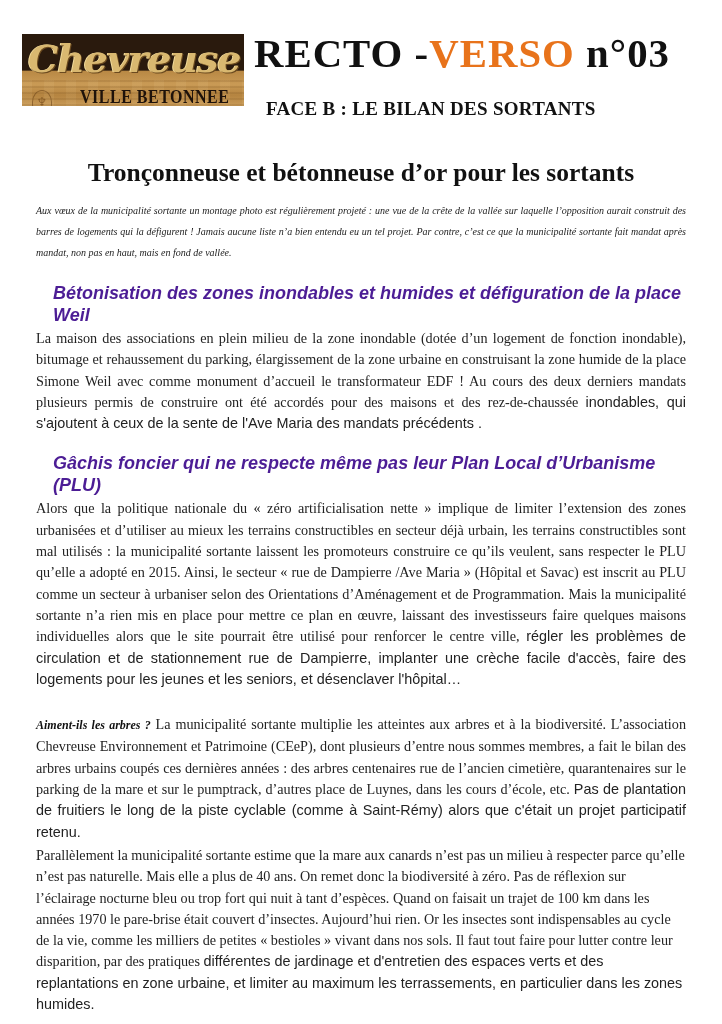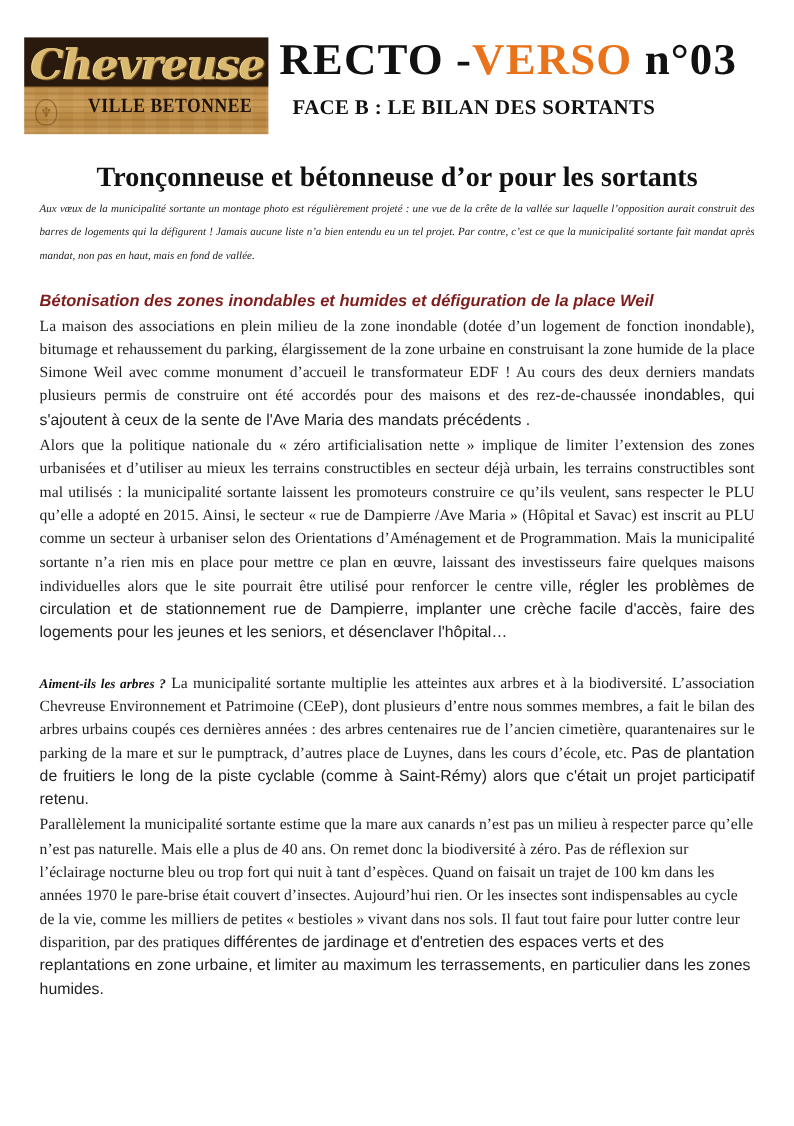--- a/index.html
+++ b/index.html
@@ -1,20 +1,20 @@
 <!DOCTYPE html>
 <html><head>
 <meta charset="utf-8">
 <style>
   html, body { margin:0; padding:0; background:#ffffff; }
   body { width:722px; height:1024px; position:relative; overflow:hidden; color:#111; }
 
   .masthead { position:absolute; left:22px; top:34px; width:680px; height:90px; }
   .logo {
-    position:absolute; left:0; top:0; width:222px; height:88px;
+    position:absolute; left:0; top:0; width:222px; height:72px;
     background: linear-gradient(180deg, #2a1a0d 0%, #2a1a0d 50%, #b98945 52%, #c99a55 70%, #b58440 85%, #c99b58 100%);
     overflow:hidden;
   }
   .logo::after {
     content:""; position:absolute; left:0; right:0; top:46px; bottom:0;
     background: repeating-linear-gradient(0deg, rgba(120,80,30,.18) 0 2px, transparent 2px 6px),
                 repeating-linear-gradient(90deg, rgba(255,230,180,.08) 0 10px, transparent 10px 22px);
   }
   .logo-script {
     position:absolute; left:6px; top:2px; z-index:2;
@@ -38,40 +38,40 @@
     position:absolute; left:236px; top:-4px; white-space:nowrap;
     font-family:"Liberation Serif", serif; font-weight:bold; font-size:40px;
     letter-spacing:1px; transform:scaleX(1.02);
   }
   .title-line .verso { color:#e8731b; }
   .subtitle {
     position:absolute; left:248px; top:44px;
     font-family:"Liberation Serif", serif; font-weight:bold; font-size:16.5px; color:#111;
   }
   .face-b {
-    position:absolute; left:244px; top:54px;
+    position:absolute; left:244px; top:64px;
     font-family:"Liberation Serif", serif; font-weight:bold; font-size:19px; color:#111;
     letter-spacing:0.3px;
   }
 
   .article { position:absolute; left:36px; top:146px; width:650px; }
   .main-title {
-    margin:0; text-align:center;
+    margin:12px; text-align:center;
     font-family:"Liberation Serif", serif; font-weight:bold; font-size:25.5px;
     line-height:30px; color:#111; white-space:nowrap;
   }
   .intro {
     margin:4px 0 0 0;
     font-family:"Liberation Serif", serif; font-style:italic; font-size:10px;
     line-height:21px; text-align:justify; color:#222;
   }
   .section-h {
-    margin:19px 0 0 0;
+    margin:19px 0 0 17px;
     font-family:"Liberation Sans", sans-serif; font-weight:bold; font-style:italic;
-    font-size:15px; line-height:21.5px; color:#7f1d1d;
+    font-size:18px; line-height:21.5px; color:#4c1d95;
   }
   .body-p {
     margin:2px 0 0 0;
     font-family:"Liberation Serif", serif; font-size:14.2px;
     line-height:21.3px; text-align:justify; color:#222;
   }
   .sans { font-family:"Liberation Sans", sans-serif; font-size:14.4px; }
   .inline-h {
     font-family:"Liberation Serif", serif; font-weight:bold; font-style:italic; font-size:12px; color:#111;
   }
@@ -98,20 +98,21 @@
 <main class="article">
   <h1 class="main-title">Tronçonneuse  et bétonneuse d’or pour les sortants</h1>
   <p class="intro">Aux vœux de la municipalité sortante un montage photo est régulièrement projeté : une vue de la crête de la vallée sur laquelle l’opposition aurait construit des barres de logements qui la défigurent ! Jamais aucune liste n’a bien entendu eu un tel projet. Par contre, c’est ce que la municipalité sortante fait mandat après mandat, non pas en haut, mais en fond de vallée.</p>
 
   <section>
     <h2 class="section-h s1">Bétonisation des zones inondables et humides et défiguration de la place Weil</h2>
     <p class="body-p"><span>La maison des associations en plein milieu de la zone inondable (dotée d’un logement de fonction inondable), bitumage et rehaussement du parking, élargissement de la zone urbaine en construisant la zone humide de la place Simone Weil avec comme monument d’accueil le transformateur EDF ! Au cours des deux derniers mandats plusieurs permis de construire ont été accordés pour des maisons et des rez-de-chaussée </span><span class="sans"> inondables, qui s'ajoutent  à ceux de la sente de l'Ave Maria des mandats précédents .</span></p>
   </section>
 
   <section>
+    <h2 class="section-h">Gâchis foncier qui ne respecte même pas leur Plan Local d’Urbanisme (PLU)</h2>
     <p class="body-p"><span>Alors que la politique nationale du « zéro artificialisation nette » implique de limiter l’extension des zones urbanisées et d’utiliser au mieux les terrains constructibles en secteur déjà urbain, les terrains constructibles sont mal utilisés : la municipalité sortante laissent les promoteurs construire ce qu’ils veulent, sans respecter le PLU qu’elle a adopté en 2015. Ainsi, le secteur « rue de Dampierre /Ave Maria » (Hôpital et Savac) est inscrit au PLU comme un secteur à urbaniser selon des Orientations d’Aménagement et de Programmation. Mais la municipalité sortante n’a rien mis en place pour mettre ce plan en œuvre, laissant des investisseurs faire quelques maisons individuelles alors que le site pourrait être utilisé pour renforcer le centre ville, </span><span class="sans">régler les problèmes de circulation et de stationnement rue de Dampierre, implanter une crèche facile d'accès, faire des logements pour les jeunes et les seniors, et désenclaver l'hôpital…</span></p>
   </section>
 
   <section>
     <p class="body-p s3"><span class="inline-h">Aiment-ils les arbres ?</span><span> La municipalité sortante multiplie les atteintes aux arbres et à la biodiversité. L’association Chevreuse Environnement et Patrimoine (CEeP), dont plusieurs d’entre nous sommes membres, a fait le bilan des arbres urbains coupés ces dernières années : des arbres centenaires rue de l’ancien cimetière, quarantenaires sur le parking de la mare et sur le pumptrack, d’autres place de Luynes, dans les cours d’école, etc. </span><span class="sans">Pas de plantation de fruitiers le long de la piste cyclable (comme à Saint-Rémy) alors que c'était un projet participatif retenu.</span></p>
   </section>
 
   <section>
     <p class="body-p left"><span>Parallèlement la municipalité sortante estime que la mare aux canards n’est pas un milieu à respecter parce qu’elle n’est pas naturelle. Mais elle a plus de 40 ans. On remet donc la biodiversité à zéro. Pas de réflexion sur l’éclairage nocturne bleu ou trop fort qui nuit à tant d’espèces. Quand on faisait un trajet de 100 km dans les années 1970 le pare-brise était couvert d’insectes. Aujourd’hui rien. Or les insectes sont indispensables au cycle de la vie, comme les milliers de petites « bestioles » vivant dans nos sols. Il faut tout faire pour lutter contre leur disparition, par des pratiques </span><span class="sans">différentes de jardinage et d'entretien des espaces verts et des replantations en zone urbaine, et limiter au maximum les terrassements, en particulier dans les zones humides.</span></p>
   </section>

